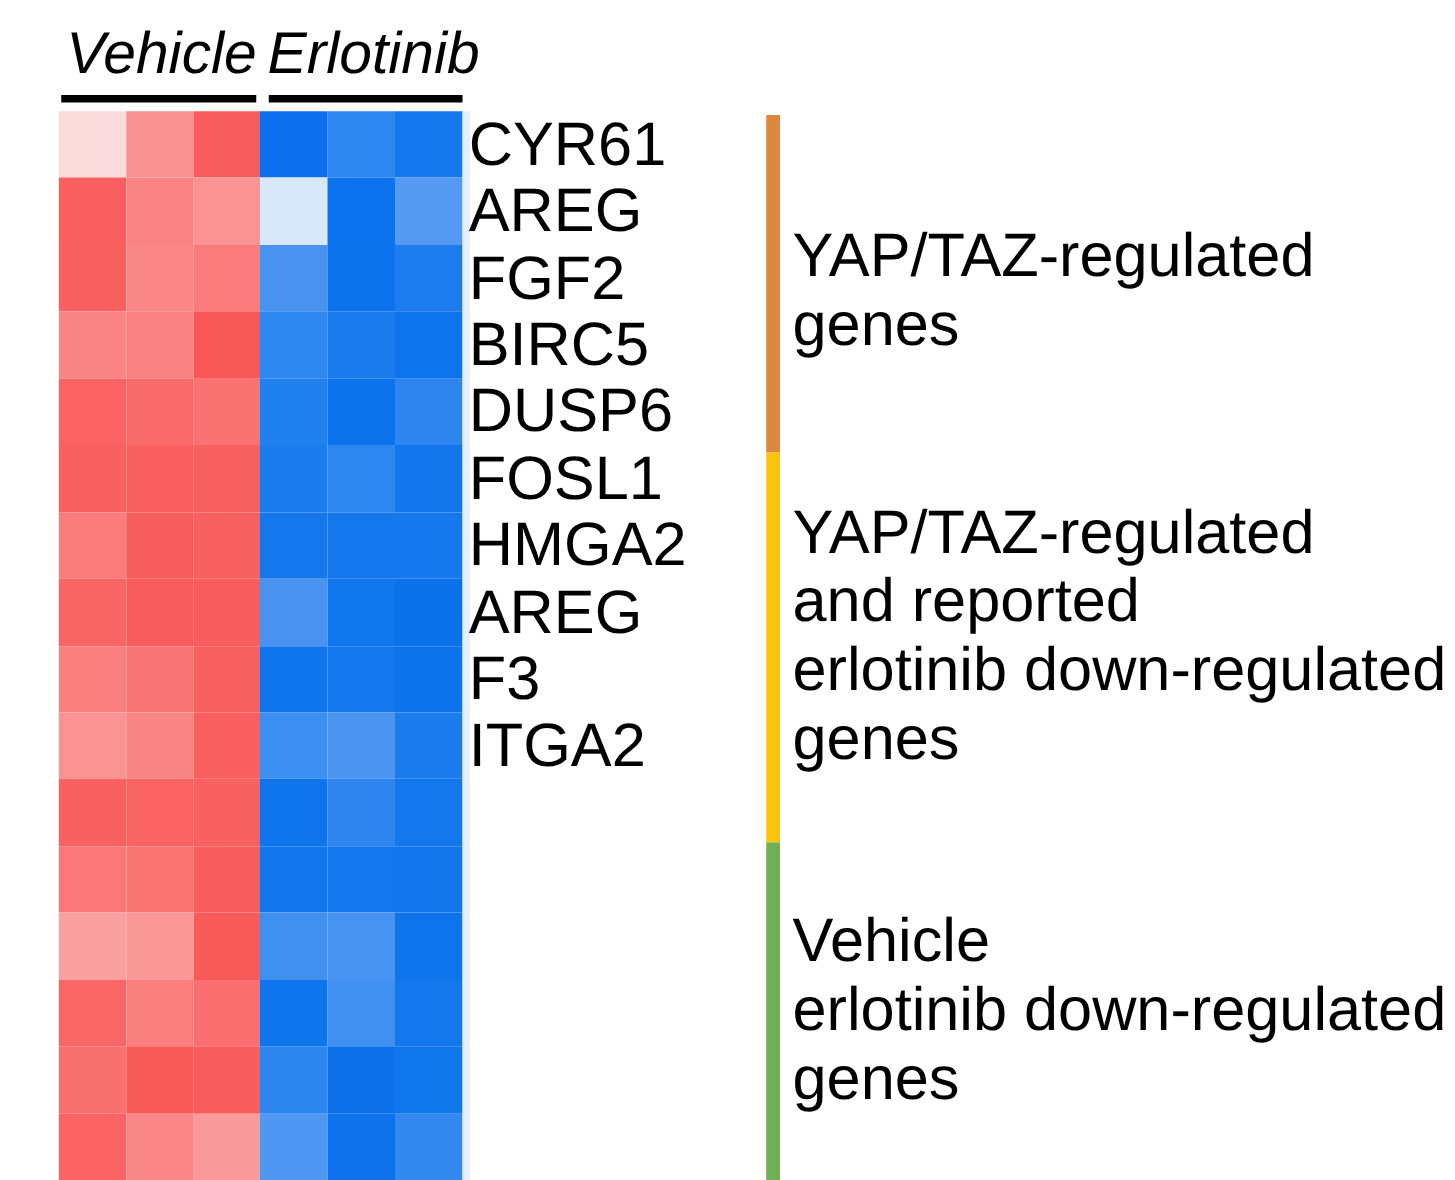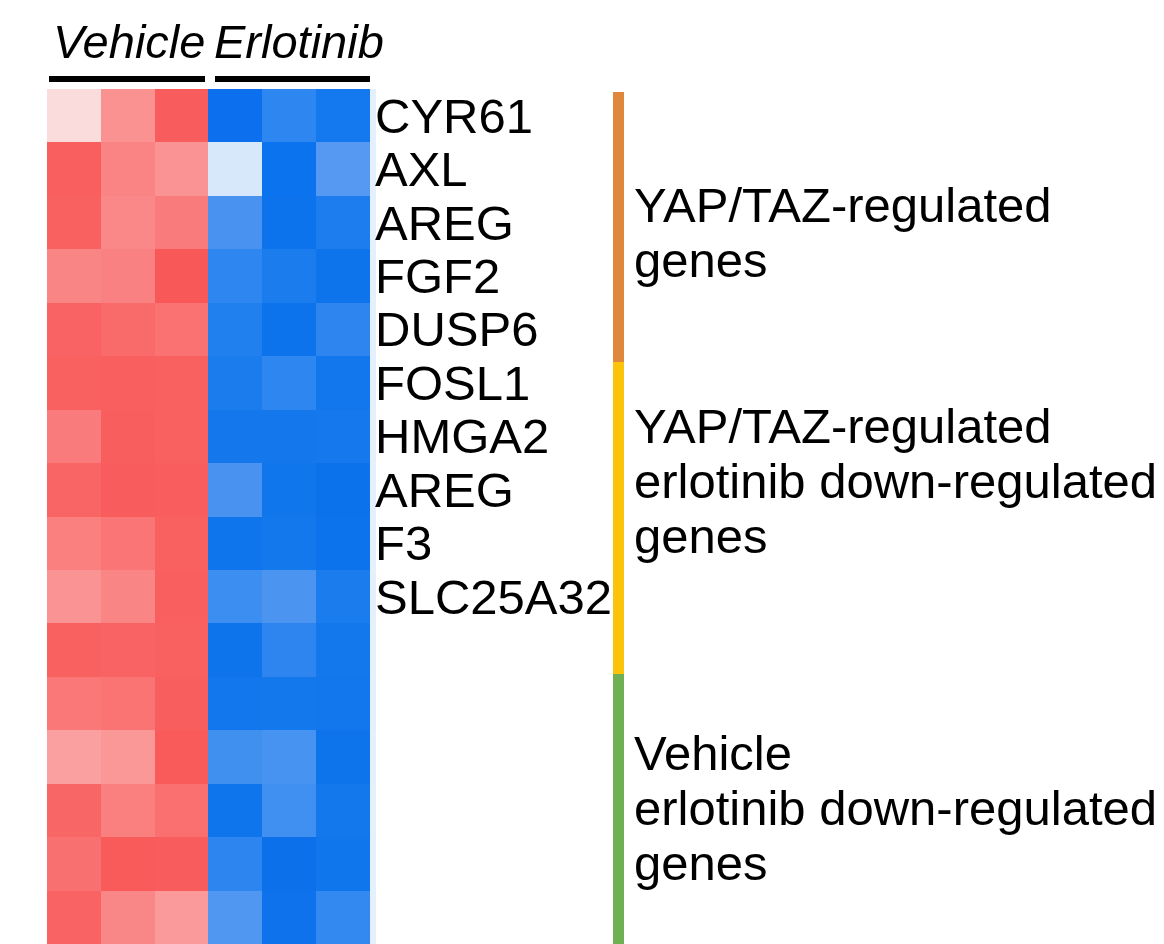--- a/index.html
+++ b/index.html
@@ -127,44 +127,45 @@
       <div class="cell" style="background: rgb(250, 154, 154);"></div>
       <div class="cell" style="background: rgb(79, 151, 241);"></div>
       <div class="cell" style="background: rgb(13, 114, 235);"></div>
       <div class="cell" style="background: rgb(51, 137, 240);"></div>
     </div>
 
   <div class="edge-strip"></div>
 
   <div class="gene-col">
       <div class="gene">CYR61</div>
-      <div class="gene">AXL</div>
       <div class="gene">AREG</div>
       <div class="gene">FGF2</div>
+      <div class="gene">BIRC5</div>
       <div class="gene">DUSP6</div>
       <div class="gene">FOSL1</div>
       <div class="gene">HMGA2</div>
       <div class="gene">AREG</div>
       <div class="gene">F3</div>
-      <div class="gene">SLC25A32</div>
+      <div class="gene">ITGA2</div>
     </div>
 
   <div>
       <div class="bar" style="top: 92px; height: 270px; background: rgb(224, 135, 62);"></div>
       <div class="bar" style="top: 362px; height: 312px; background: rgb(252, 195, 11);"></div>
       <div class="bar" style="top: 674px; height: 270px; background: rgb(111, 176, 85);"></div>
     </div>
 
   <div>
       <div class="ann" style="top: 178px;">
         <div>YAP/TAZ-regulated</div>
         <div>genes</div>
       </div>
       <div class="ann" style="top: 399px;">
         <div>YAP/TAZ-regulated</div>
+        <div>and reported</div>
         <div>erlotinib down-regulated</div>
         <div>genes</div>
       </div>
       <div class="ann" style="top: 726px;">
         <div>Vehicle</div>
         <div>erlotinib down-regulated</div>
         <div>genes</div>
       </div>
     </div>
 

